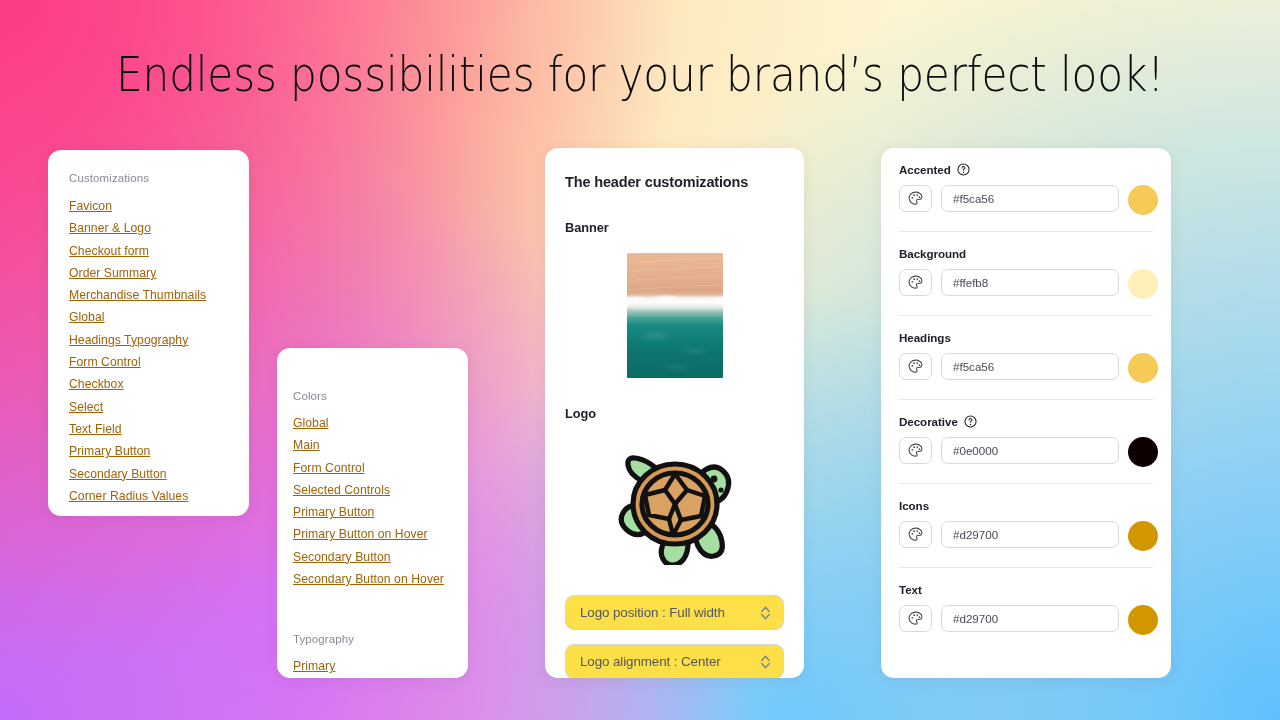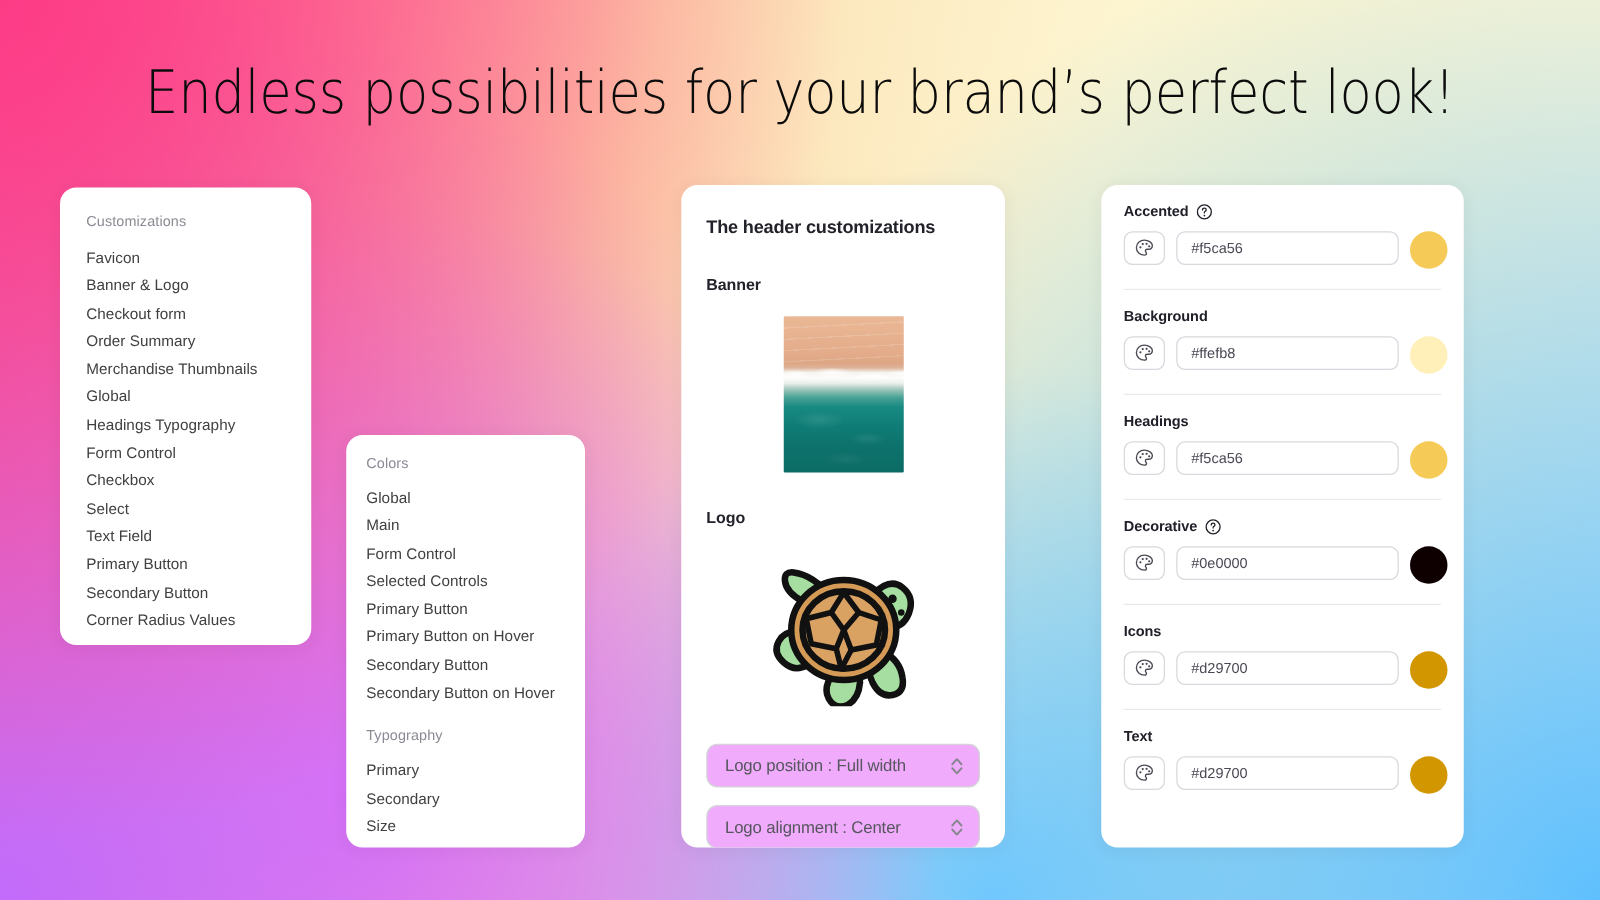--- a/index.html
+++ b/index.html
@@ -52,27 +52,27 @@
     overflow: hidden;
   }
 
   
   #card-nav { left: 48px; top: 150px; width: 201px; height: 366px; padding: 22px 0 0 21px; }
   .nav-head {
     font-size: 11.5px; color: #8a8a94; font-weight: 400;
     letter-spacing: .1px; margin-bottom: 11px;
   }
   .nav-item {
-    font-size: 12.2px; color: #404040; line-height: 22.3px;
-    letter-spacing: .05px; cursor: pointer;
+    font-size: 12.2px; color: #a16207; line-height: 22.3px;
+    letter-spacing: .05px; cursor: pointer; text-decoration: underline;
   }
 
   
   #card-colors { left: 277px; top: 348px; width: 191px; height: 330px; padding: 17px 0 0 16px; }
-  #card-colors .nav-head { margin-bottom: 10px; }
+  #card-colors .nav-head { margin-bottom: 10px; margin-top: 25px; }
   #card-colors .nav-item { line-height: 22.3px; }
   .nav-gap { height: 18px; }
 
   
   #card-header { left: 545px; top: 148px; width: 259px; height: 530px; padding: 26px 20px 0 20px; }
   #preview-title {
     font-size: 14.5px; font-weight: bold; color: #22222a;
     letter-spacing: -.15px; margin-bottom: 30px;
   }
   .sec-label {
@@ -108,21 +108,21 @@
     background:
       radial-gradient(ellipse 30px 10px at 30% 30%, rgba(255,255,255,.10), rgba(255,255,255,0) 70%),
       radial-gradient(ellipse 22px 7px at 70% 55%, rgba(255,255,255,.08), rgba(255,255,255,0) 70%),
       radial-gradient(ellipse 26px 8px at 52% 82%, rgba(255,255,255,.06), rgba(255,255,255,0) 70%);
   }
   #logo-wrap { margin-top: 16px; display: flex; justify-content: center; }
 
   .dropdown {
     margin-top: 14px; height: 35px; width: 100%;
     border: 1px solid #d3d3d8; border-radius: 9px;
-    background: #f0abfc; display: flex; align-items: center;
+    background: #fde047; display: flex; align-items: center;
     padding: 0 12px 0 14px; cursor: pointer;
   }
   .dropdown .dd-label {
     flex: 1; font-size: 13.4px; color: #56565e; letter-spacing: -.1px;
   }
   #dd-pos { margin-top: 30px; }
 
   
   #card-palette { left: 881px; top: 148px; width: 290px; height: 530px; padding: 0 18px; }
   .crow { padding: 15px 0 16px 0; border-bottom: 1px solid #e9e9ee; }

